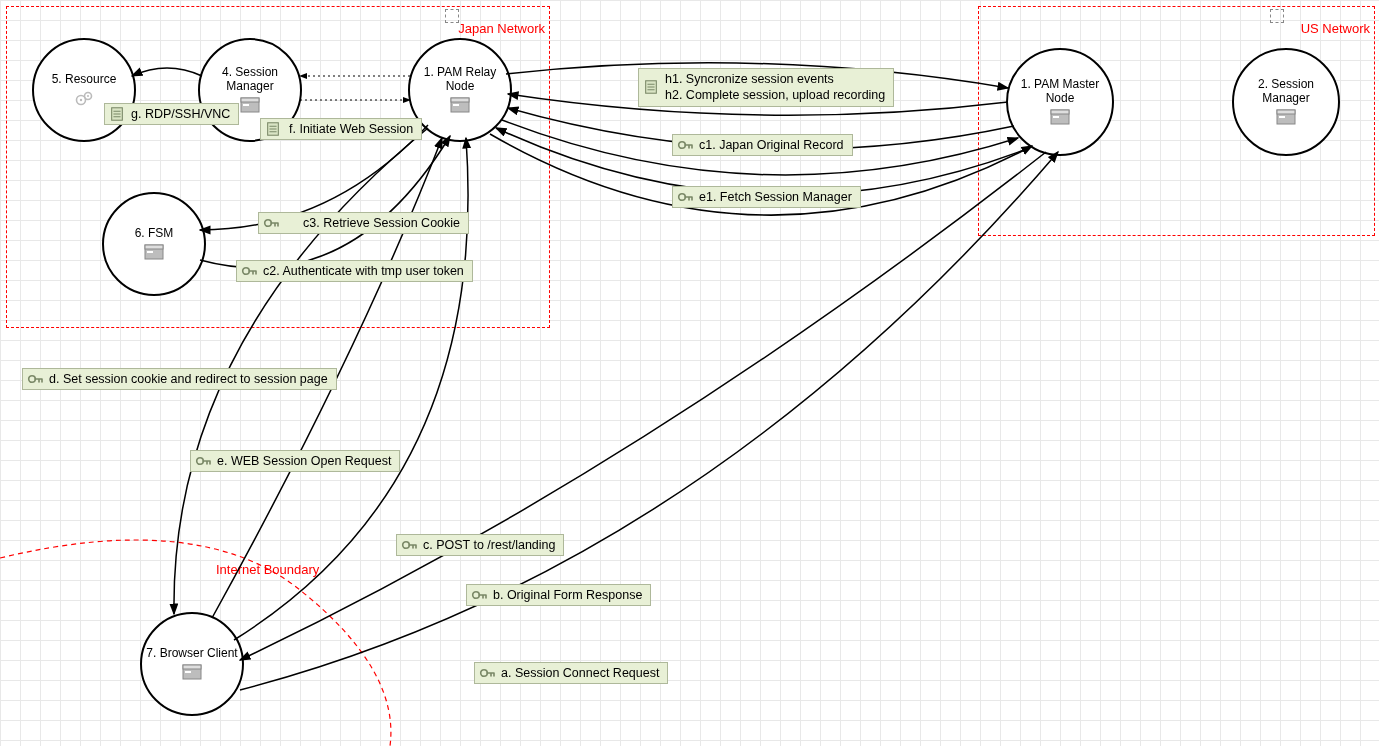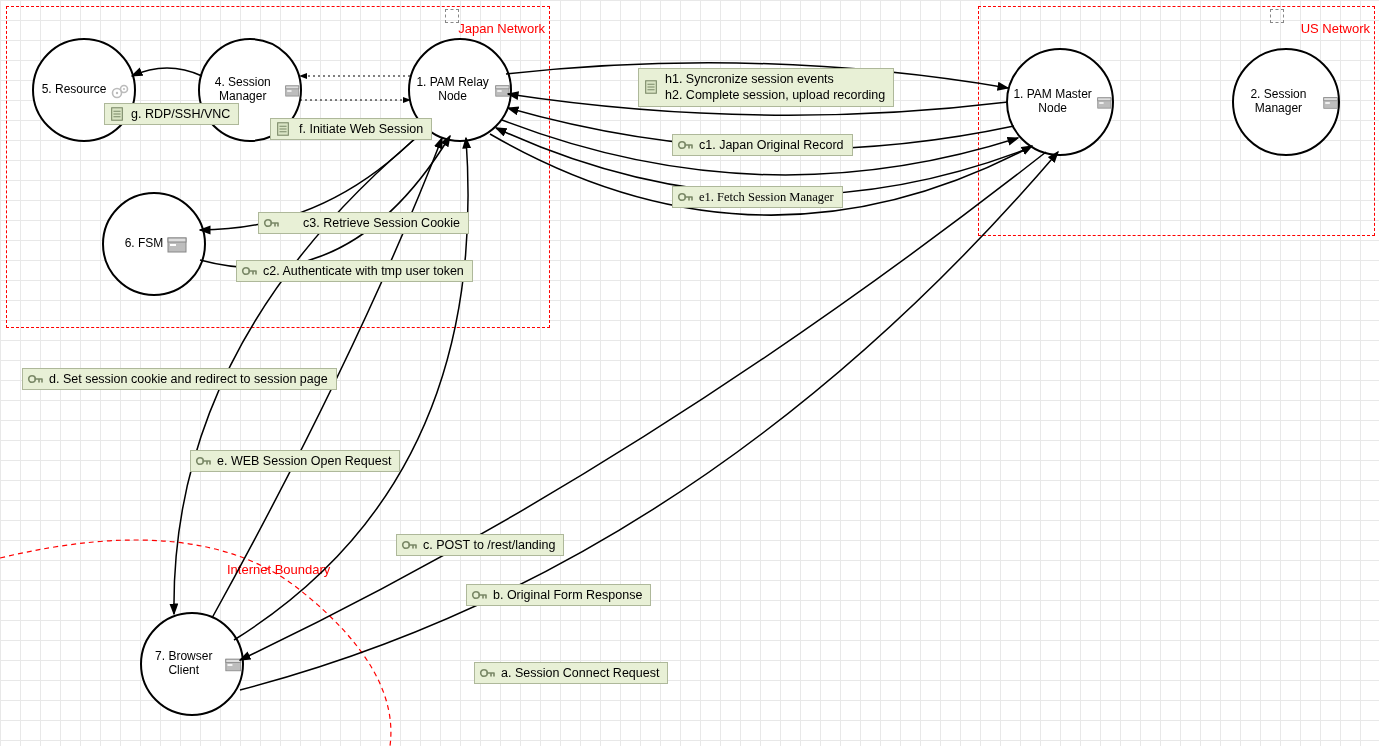--- a/index.html
+++ b/index.html
@@ -1,21 +1,21 @@
 <!DOCTYPE html>
 <html><head>
 <meta charset="utf-8">
 <style>
 html,body{margin:0;padding:0;width:1379px;height:746px;font-family:"Segoe UI",Arial,sans-serif;font-size:13px;color:#000;overflow:hidden;}
 #canvas{position:relative;width:1379px;height:746px;background-image:linear-gradient(to right,#e8e8e8 1px,transparent 1px),linear-gradient(to bottom,#e8e8e8 1px,transparent 1px);background-size:20px 20px;}
 .region{position:absolute;border:1px dashed red;}
 .region .region-ico{position:absolute;top:2px;right:90px;width:12px;height:12px;border:1px dashed #888;}
 .region .region-label{position:absolute;top:14px;right:4px;color:red;font-size:13px;}
 .arc-label{position:absolute;color:red;font-size:13px;}
-.node{position:absolute;border:2px solid #000;border-radius:50%;background:#fff;text-align:center;display:flex;flex-direction:row;align-items:center;justify-content:center;}
+.node{position:absolute;border:2px solid #000;border-radius:50%;background:#fff;text-align:center;display:flex;flex-direction:column;align-items:center;justify-content:center;}
 .node .nlabel{font-size:12px;line-height:1.15;padding:0 4px;}
 .node .nicon{width:20px;height:18px;margin-top:2px;}
 .gears svg,.icon-window svg,.icon-doc svg,.icon-key svg{width:100%;height:100%;}
 .edge-label{position:absolute;background:#e8f0d6;border:1px solid #aeb89a;padding:2px 8px 2px 26px;font-size:12.5px;line-height:1.3;white-space:nowrap;}
 .edge-label .lico{position:absolute;left:4px;top:50%;transform:translateY(-50%);width:16px;height:16px;}
 svg.edges{position:absolute;left:0;top:0;width:1379px;height:746px;pointer-events:none;}
 svg.edges path{fill:none;stroke:#000;stroke-width:1.5;}
 svg.edges path.dotted{stroke-dasharray:2 3;}
 svg.edges path.thin{stroke-width:1;}
 svg.arcs{position:absolute;left:0;top:0;width:1379px;height:746px;pointer-events:none;}
@@ -58,21 +58,21 @@
   <div class="region-label">Japan Network</div>
 </div>
 <div class="region" style="left:978px;top:6px;width:395px;height:228px;">
   <div class="region-ico"></div>
   <div class="region-label">US Network</div>
 </div>
 
 <svg class="arcs">
       <path d="M0,558 Q 200,510 300,590 Q 400,670 390,746"></path>
     </svg>
-<div class="arc-label" style="left:227px;top:562px;">Internet Boundary</div>
+<div class="arc-label" style="left:216px;top:562px;">Internet Boundary</div>
 
 <div class="node" style="left:32px;top:38px;width:100px;height:100px;">
   <div class="nlabel">5. Resource</div>
   <div class="nicon gears"><svg viewBox="0 0 20 16">
           <use href="#ico-gears"></use>
         </svg></div>
 </div>
 <div class="node" style="left:198px;top:38px;width:100px;height:100px;">
   <div class="nlabel">4. Session Manager</div>
   <div class="nicon icon-window"><svg viewBox="0 0 20 16">
@@ -139,21 +139,21 @@
 
   <path d="M240,690 Q700,570 1058,152" marker-end="url(#arrow)"></path>
 </svg>
 
 <div class="edge-label" style="left:104px;top:103px;text-align:right;">
   <span class="lico icon-doc"><svg viewBox="0 0 16 18">
           <use href="#ico-doc"></use>
         </svg></span>
   <span>g. RDP/SSH/VNC</span>
 </div>
-<div class="edge-label" style="left:270px;top:118px;padding-left:28px;">
+<div class="edge-label" style="left:260px;top:118px;padding-left:28px;">
   <span class="lico icon-doc"><svg viewBox="0 0 16 18">
           <use href="#ico-doc"></use>
         </svg></span>
   <span>f. Initiate Web Session</span>
 </div>
 <div class="edge-label" style="left:258px;top:212px;padding-left:44px;">
   <span class="lico icon-key"><svg viewBox="0 0 16 16">
           <use href="#ico-key"></use>
         </svg></span>
   <span>c3. Retrieve Session Cookie</span>
@@ -193,21 +193,21 @@
           <use href="#ico-key"></use>
         </svg></span>
   <span>a. Session Connect Request</span>
 </div>
 <div class="edge-label" style="left:672px;top:134px;">
   <span class="lico icon-key"><svg viewBox="0 0 16 16">
           <use href="#ico-key"></use>
         </svg></span>
   <span>c1. Japan Original Record</span>
 </div>
-<div class="edge-label" style="left:672px;top:186px;font-family:Liberation Serif, serif;">
+<div class="edge-label" style="left:672px;top:186px;">
   <span class="lico icon-key"><svg viewBox="0 0 16 16">
           <use href="#ico-key"></use>
         </svg></span>
   <span>e1. Fetch Session Manager</span>
 </div>
 <div class="edge-label" style="left:638px;top:68px;white-space:normal;">
   <span class="lico icon-doc"><svg viewBox="0 0 16 18">
           <use href="#ico-doc"></use>
         </svg></span>
   <span>h1. Syncronize session events</span><br>

